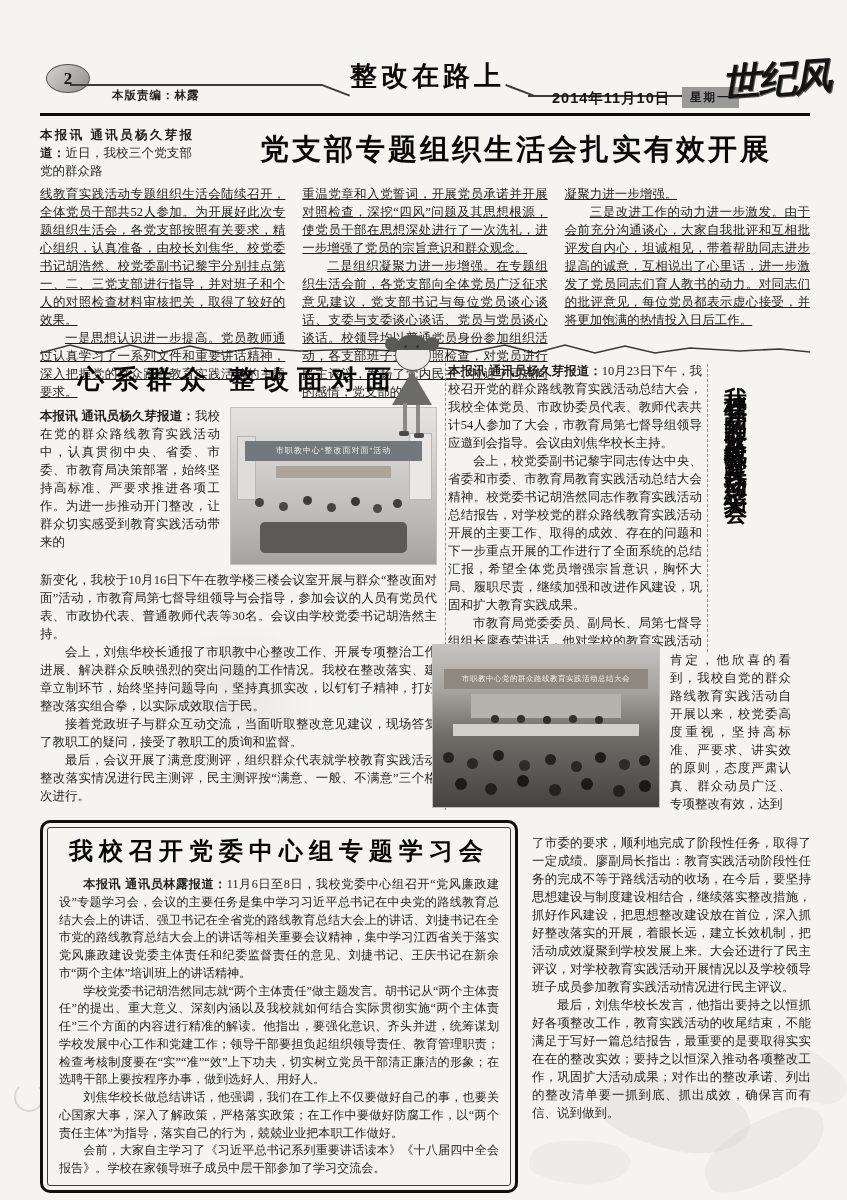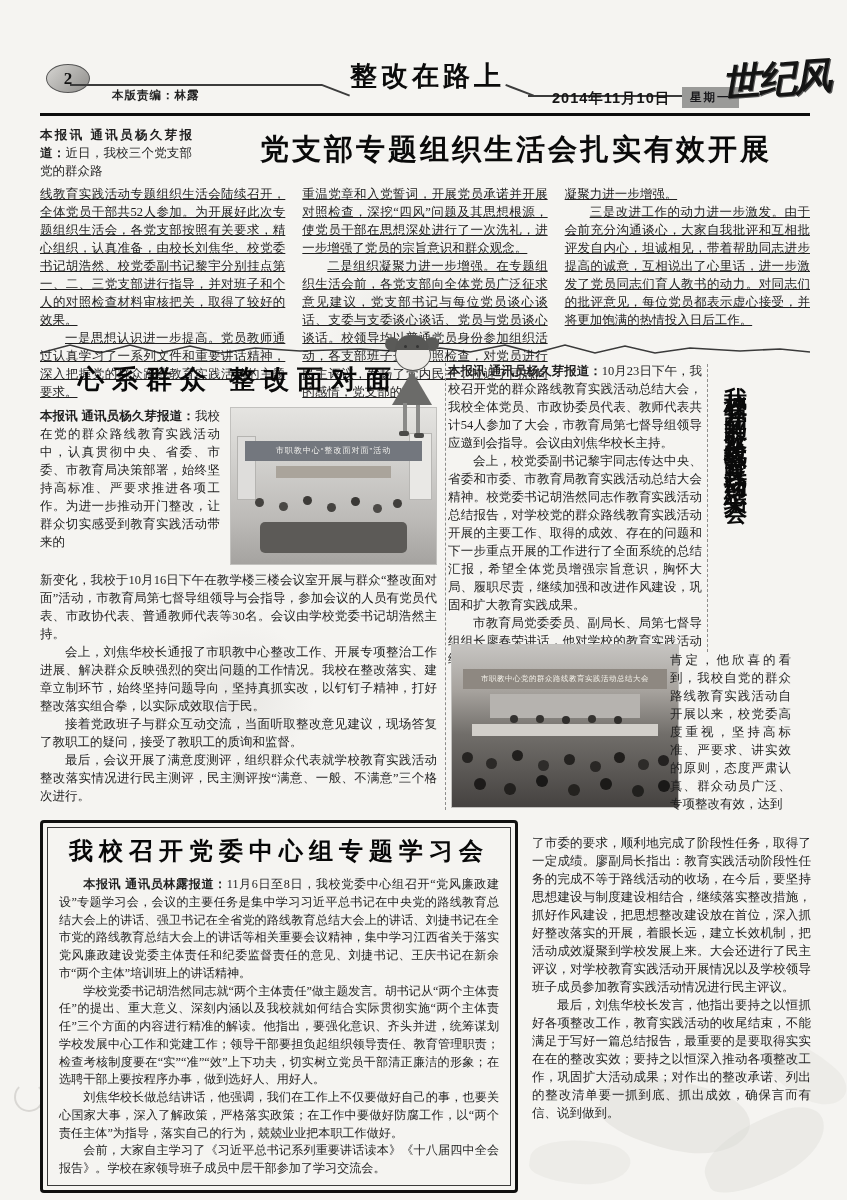--- a/index.html
+++ b/index.html
@@ -58,21 +58,21 @@
              text-align:left;font-family:"Liberation Sans",sans-serif;}
   .ph1-banner{top:21%;left:7%;width:86%;height:13%;background:#73777e;color:#f0efec;
               font-size:8px;letter-spacing:1px;}
   .ph1-banner2{position:absolute;top:37%;left:22%;width:56%;height:8%;background:#aaa49b;}
   .ph1-window{position:absolute;right:2%;top:16%;width:10%;height:42%;background:#e9e8e5;border:1px solid #b8b7b4;}
   .ph1-ac{position:absolute;left:3%;top:18%;width:8%;height:40%;background:#dedddb;border:1px solid #b5b4b1;}
   .ph1-table{position:absolute;bottom:7%;left:14%;width:72%;height:20%;background:#5c5a57;border-radius:5px;}
   .heads{position:absolute;width:9px;height:9px;border-radius:50%;background:#44423f;}
   .ph1-heads{left:24px;top:58%;box-shadow:24px 4px 0 #4a4845,48px -2px 0 #3d3b38,72px 5px 0 #454340,
              96px -1px 0 #3a3835,118px 6px 0 #4c4a47,138px 1px 0 #403e3b;}
-  .photo2{position:absolute;left:451px;top:644px;width:226px;height:162px;z-index:2;
+  .photo2{position:absolute;left:432px;top:644px;width:226px;height:162px;z-index:2;
           background:linear-gradient(180deg,#c6c4c1 0%,#a7a39e 28%,#716e6a 55%,#454240 100%);}
   .ph2-banner{top:15%;left:5%;width:90%;height:12%;background:#8e8881;color:#f4f1e9;
               font-size:7.5px;letter-spacing:0.5px;}
   .ph2-wall{position:absolute;top:30%;left:17%;width:66%;height:15%;background:#b6b3af;}
   .ph2-table{position:absolute;top:49%;left:9%;width:82%;height:7%;background:#d2cfca;}
   .ph2-heads{left:58px;top:43%;width:8px;height:8px;background:#33312f;
              box-shadow:26px 0 0 #353330,52px 1px 0 #302e2c,78px 0 0 #353330,104px 1px 0 #302e2c;}
   .ph2-aud{left:10px;top:66%;width:11px;height:11px;background:#262422;
            box-shadow:24px 6px 0 #2b2927,50px -2px 0 #211f1d,76px 8px 0 #2e2c2a,102px 2px 0 #242220,
            128px 9px 0 #292725,152px 0 0 #201e1c,176px 7px 0 #2d2b29,196px 3px 0 #232120;}
@@ -84,21 +84,21 @@
   .a3-vdash{position:absolute;left:707px;top:364px;height:288px;width:0;
             border-left:1px dashed #8d8d8b;z-index:1;}
   .a3-vtitle{position:absolute;left:717px;top:368px;height:296px;z-index:2;
              writing-mode:vertical-lr;display:flex;
              font:bold 23px "Liberation Serif",serif;color:#0a0a0a;letter-spacing:6px;}
   .a3-vtitle .vt{margin:0 3px;}
   .a3-side{position:absolute;left:670px;top:651px;width:121px;z-index:2;}
   .a3-bottom{position:absolute;left:532px;top:834px;width:279px;z-index:2;}
   
   .a4{position:absolute;left:40px;top:820px;width:478px;z-index:3;background:#f5f4f1;
-      border:3.5px solid #101010;border-radius:4px;outline:1px solid #3a3a3a;outline-offset:-8px;
+      border:3.5px solid #101010;border-radius:10px;outline:1px solid #3a3a3a;outline-offset:-8px;
       padding:10px 16px 12px 16px;box-sizing:border-box;}
   .a4-title{text-align:center;font:bold 24px "Liberation Sans",sans-serif;letter-spacing:6px;
             color:#080808;margin:2px 0 9px 0;}
   .a4 .body-text{font-size:12.1px;line-height:1.47;}
   
   .doll{position:absolute;left:383px;top:331px;width:58px;height:126px;z-index:4;}
   .doll-pig{position:absolute;width:14px;height:14px;border-radius:50%;background:#5a5a58;top:6px;}
   .doll-hair{position:absolute;left:12px;top:4px;width:34px;height:15px;background:#575755;border-radius:17px 17px 0 0;}
   .doll-head{position:absolute;left:12px;top:8px;width:34px;height:30px;border-radius:50%;
              background:#eceae6;border:1.5px solid #565654;}

